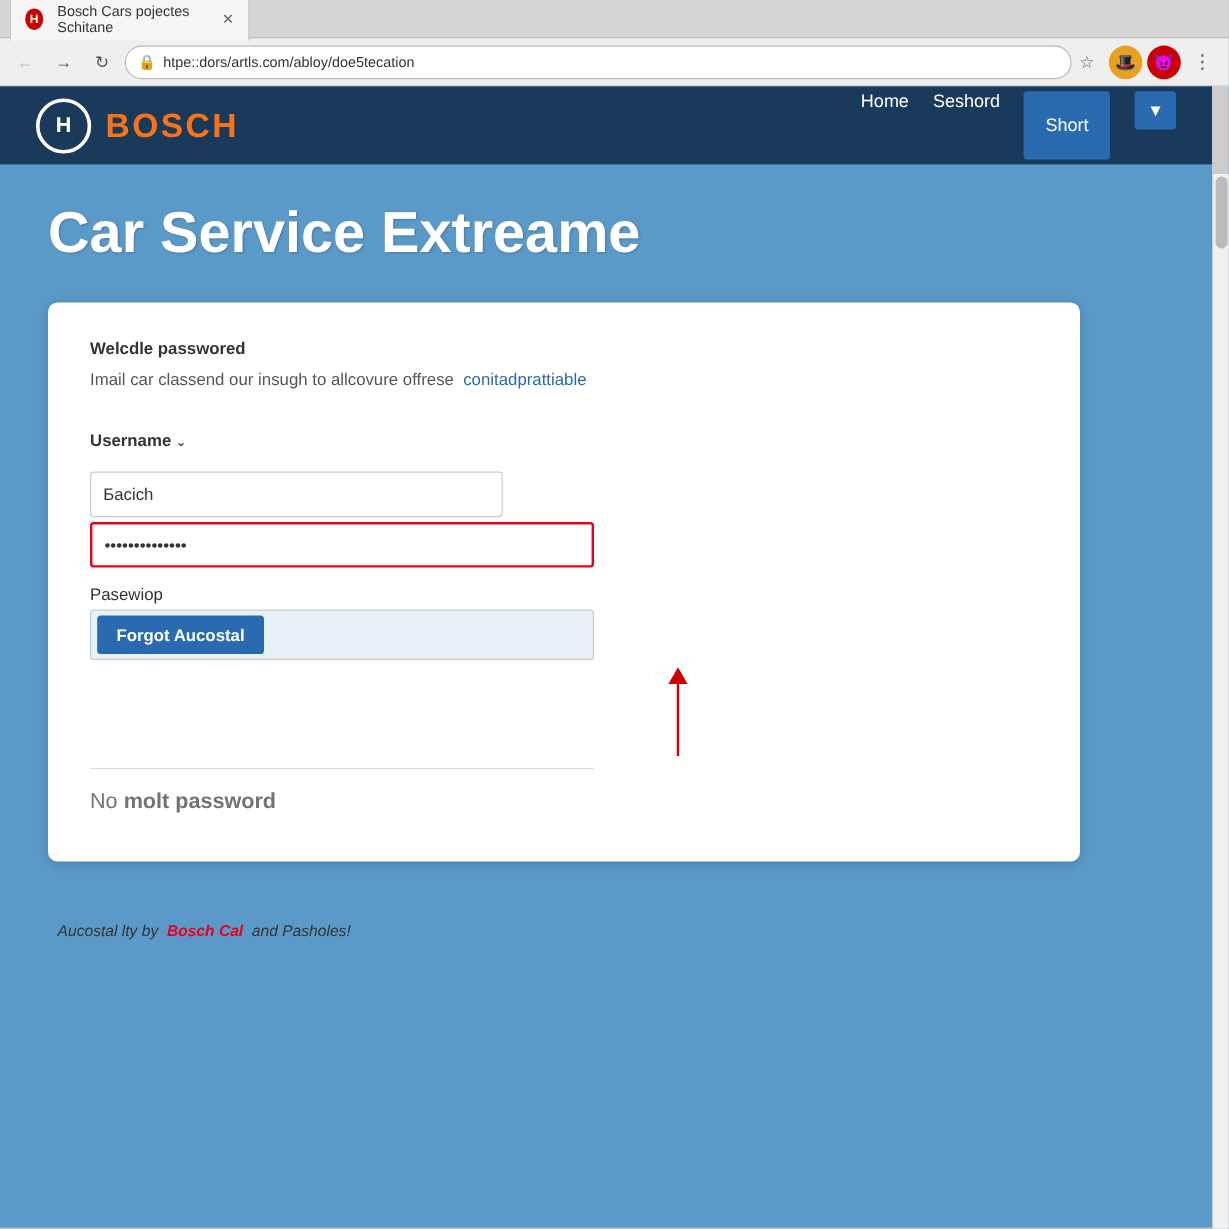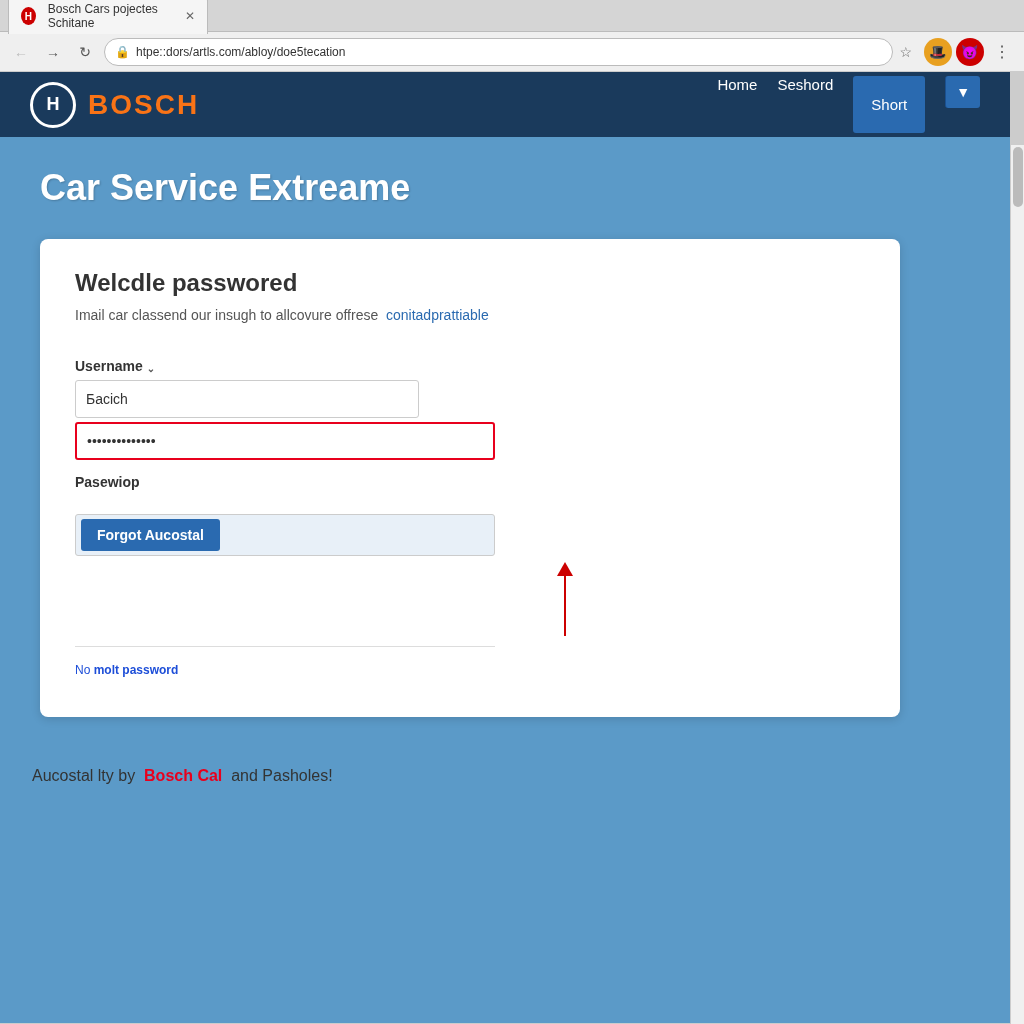--- a/index.html
+++ b/index.html
@@ -218,54 +218,54 @@
       border-radius: 3px;
       border-left: 1px solid #1a5090;
     }
 
     
     .main-content {
       padding: 30px 40px;
     }
     .page-title {
       color: white;
-      font-size: 36px;
+      font-size: 48px;
       font-weight: bold;
       margin-bottom: 30px;
       text-shadow: 1px 1px 2px rgba(0,0,0,0.2);
     }
 
     
     .login-card {
       background: white;
       border-radius: 8px;
       padding: 30px 35px;
       max-width: 860px;
       box-shadow: 0 2px 10px rgba(0,0,0,0.15);
     }
     .card-title {
-      font-size: 24px;
+      font-size: 14px;
       font-weight: bold;
       color: #333;
       margin-bottom: 10px;
     }
     .card-subtitle {
       font-size: 14px;
       color: #555;
       margin-bottom: 35px;
     }
     .card-subtitle a {
       color: #2a6ab0;
       text-decoration: none;
     }
     .form-label {
       font-size: 14px;
       font-weight: bold;
       color: #333;
-      margin-bottom: 6px;
+      margin-bottom: 18px;
       display: flex;
       align-items: flex-end;
       gap: 4px;
     }
     .label-arrow {
       font-size: 10px;
       color: #555;
     }
     .form-input {
       width: 420px;
@@ -288,24 +288,24 @@
       border: 1px solid #ccc;
       border-radius: 3px;
       padding: 0 10px;
       font-size: 14px;
       color: #333;
       display: block;
       margin-bottom: 4px;
     }
     .password-section-label {
       font-size: 14px;
-      font-weight: bold;
+      font-weight: normal;
       color: #333;
       margin-top: 14px;
-      margin-bottom: 24px;
+      margin-bottom: 5px;
     }
     .forgot-btn-area {
       width: 420px;
       height: 42px;
       background: #e8f0f8;
       border: 1px solid #ccc;
       border-radius: 3px;
       display: flex;
       align-items: center;
       padding: 0 5px;
@@ -347,33 +347,34 @@
       width: 0;
       height: 0;
       border-left: 8px solid transparent;
       border-right: 8px solid transparent;
       border-bottom: 14px solid #c00;
       position: absolute;
       top: -14px;
     }
 
     .no-password-text {
-      font-size: 12px;
-      color: #1d4ed8;
+      font-size: 18px;
+      color: #737373;
       margin-bottom: 10px;
     }
     .no-password-text strong {
       font-weight: bold;
     }
 
     
     .site-footer {
-      padding: 20px 32px;
-      font-size: 16px;
-      color: #333;
+      padding: 20px 48px;
+      font-size: 13px;
+      color: #333;
+      font-style: italic;
     }
     .site-footer a {
       color: #e8001d;
       text-decoration: none;
       font-weight: bold;
     }
   </style>
 </head>
 <body>
 

